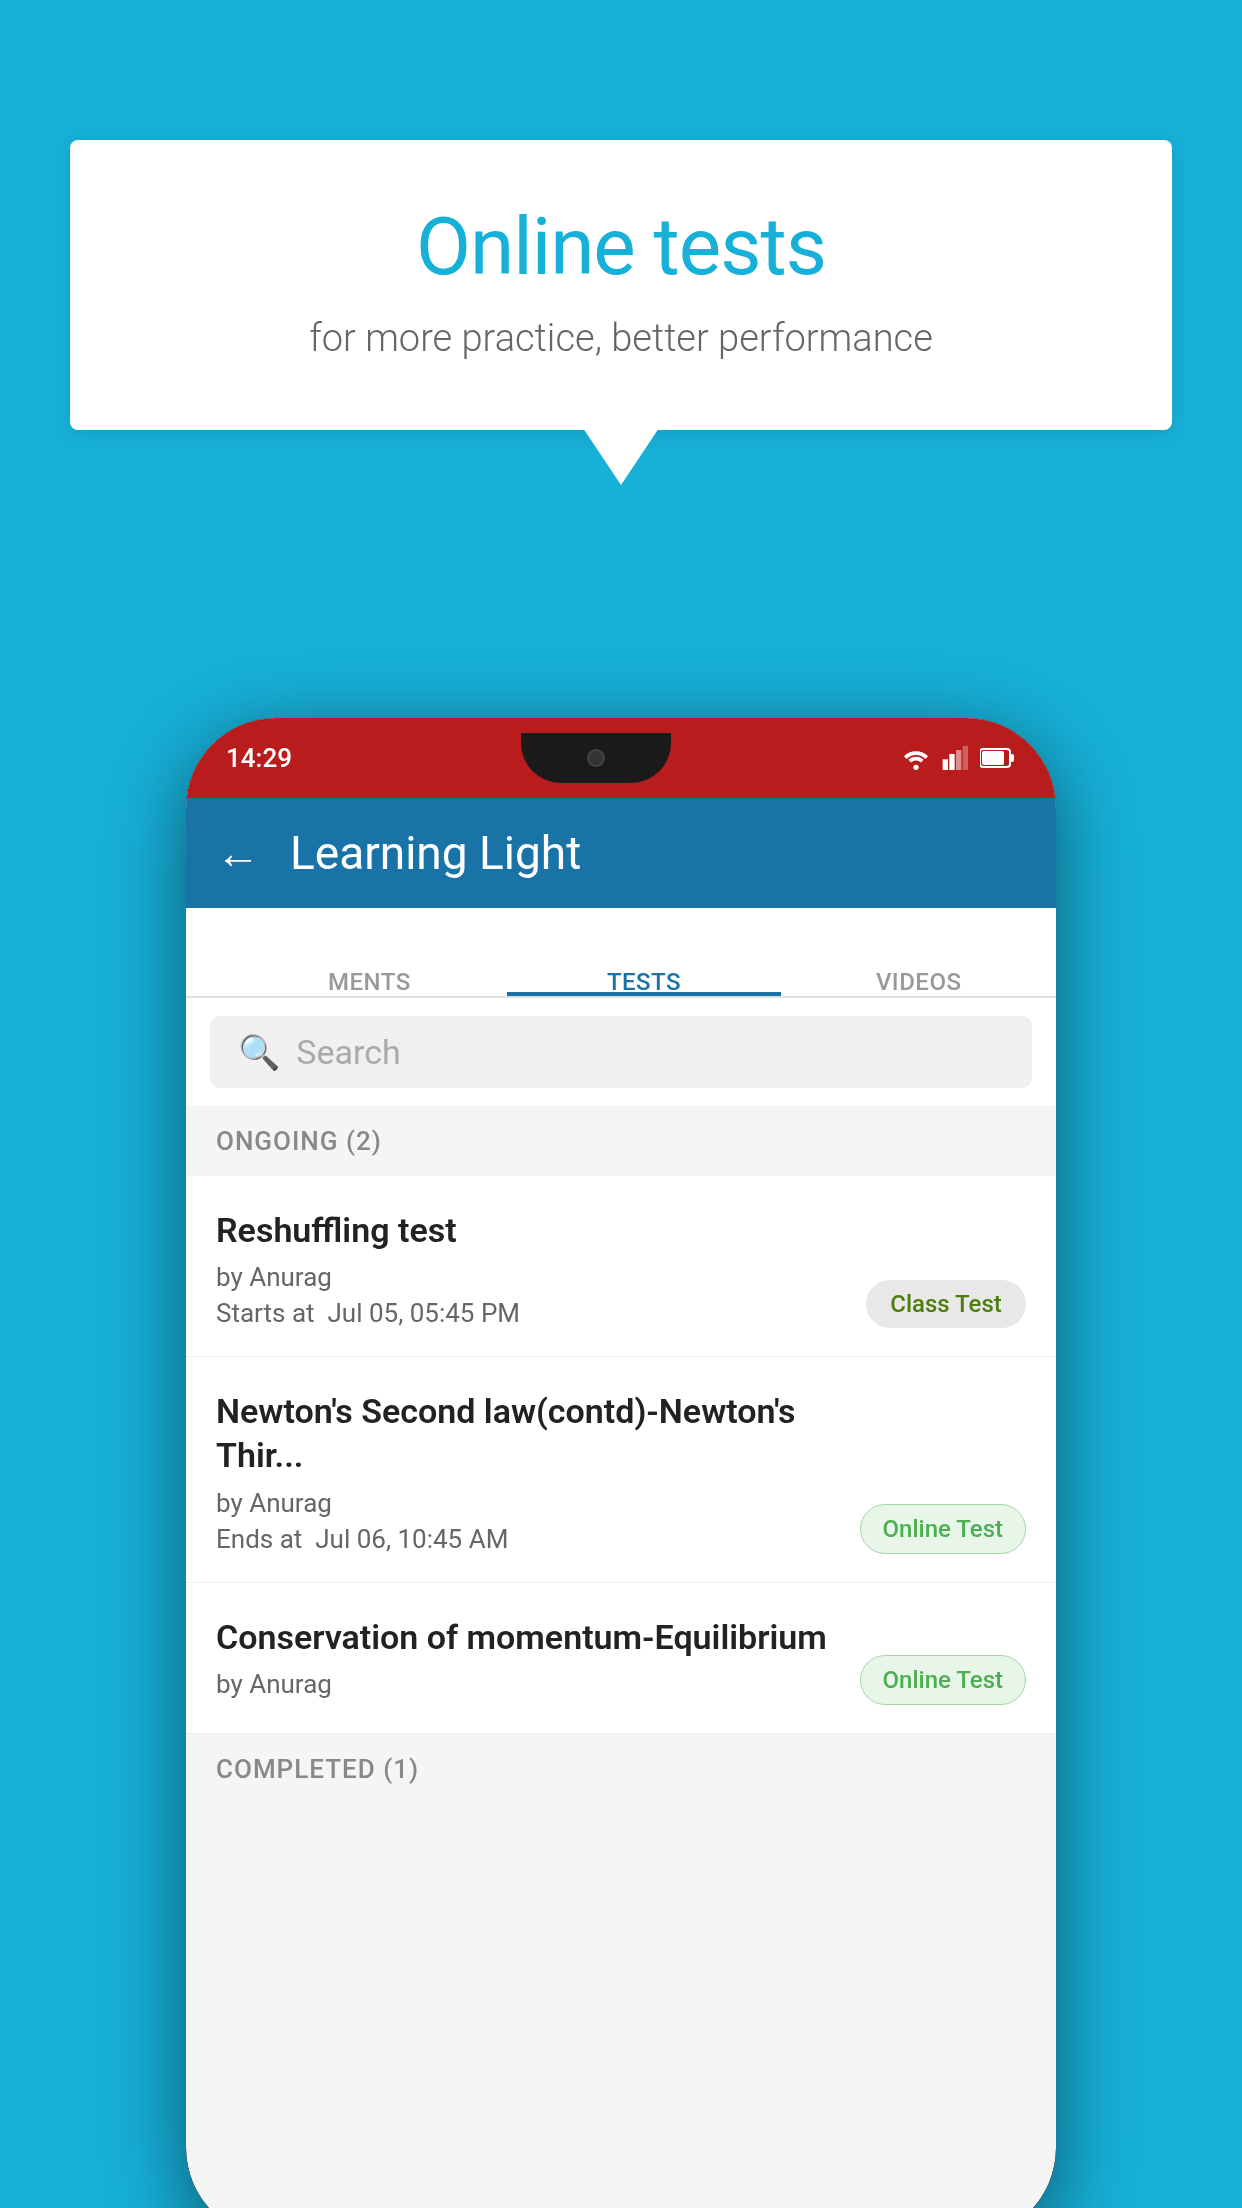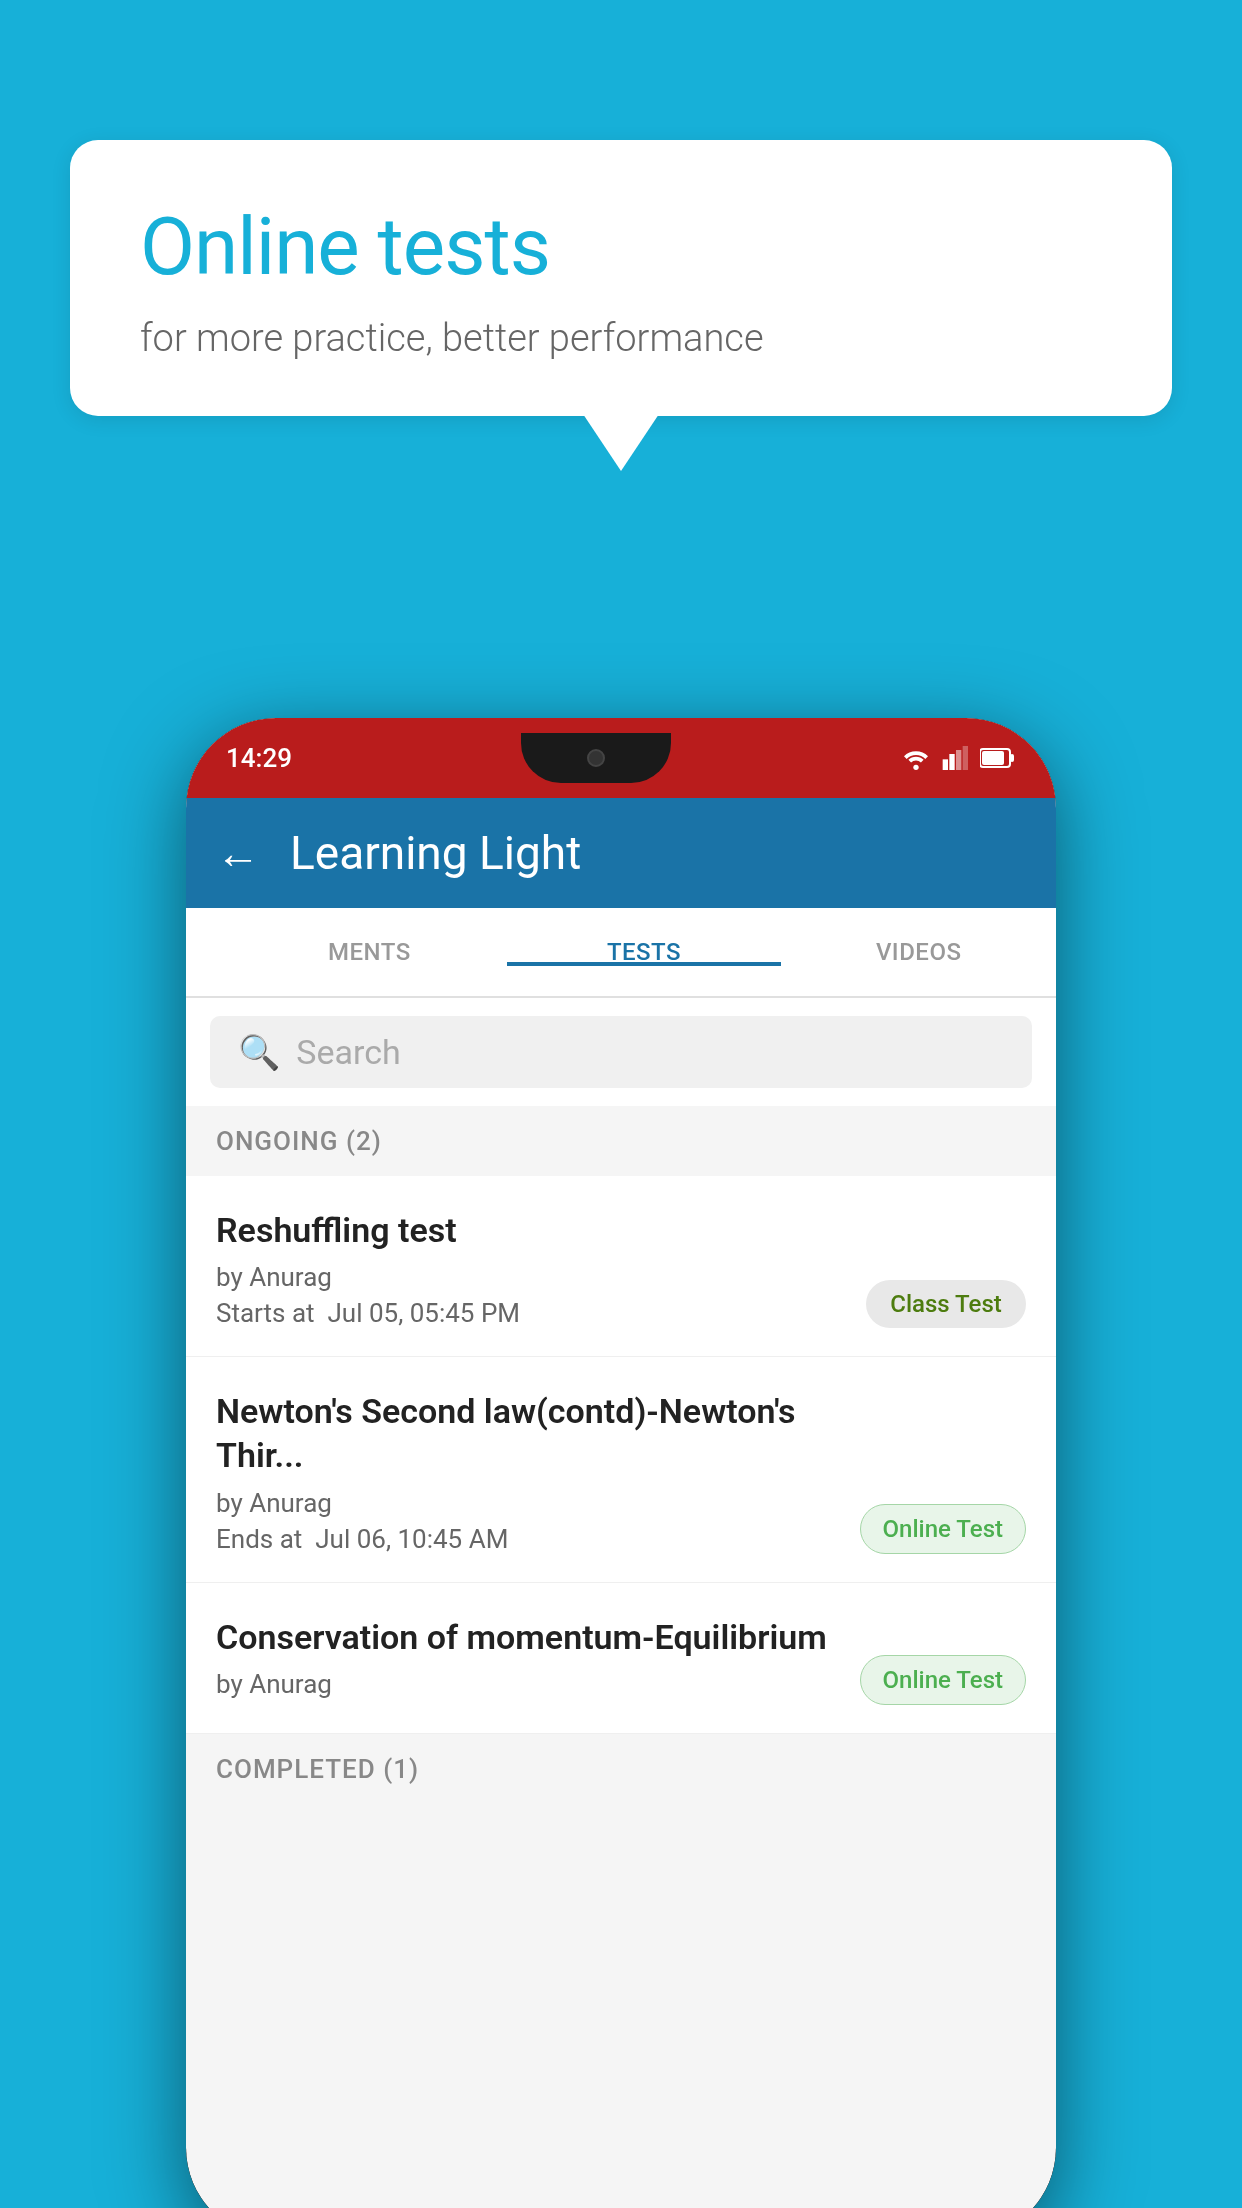--- a/index.html
+++ b/index.html
@@ -18,22 +18,23 @@
     .speech-bubble-container {
       position: absolute;
       top: 140px;
       left: 70px;
       right: 70px;
       z-index: 10;
     }
 
     .speech-bubble {
       background: white;
-      border-radius: 28px;
-      padding: 60px 70px 56px;
+      border-radius: 8px;
+      padding: 60px 70px 70px;
+      text-align: center;
       position: relative;
       box-shadow: 0 4px 20px rgba(0,0,0,0.1);
     }
 
     .speech-bubble::after {
       content: '';
       position: absolute;
       bottom: -55px;
       left: 50%;
       transform: translateX(-50%);
@@ -128,21 +129,21 @@
       font-size: 46px;
       font-weight: 400;
     }
 
     
     .tabs-bar {
       background: white;
       display: flex;
       border-bottom: 2px solid #e0e0e0;
       height: 90px;
-      align-items: center;
+      align-items: flex-end;
       padding-left: 46px;
     }
 
     .tab-item {
       flex: 1;
       display: flex;
       align-items: center;
       justify-content: center;
       font-size: 24px;
       font-weight: 500;

